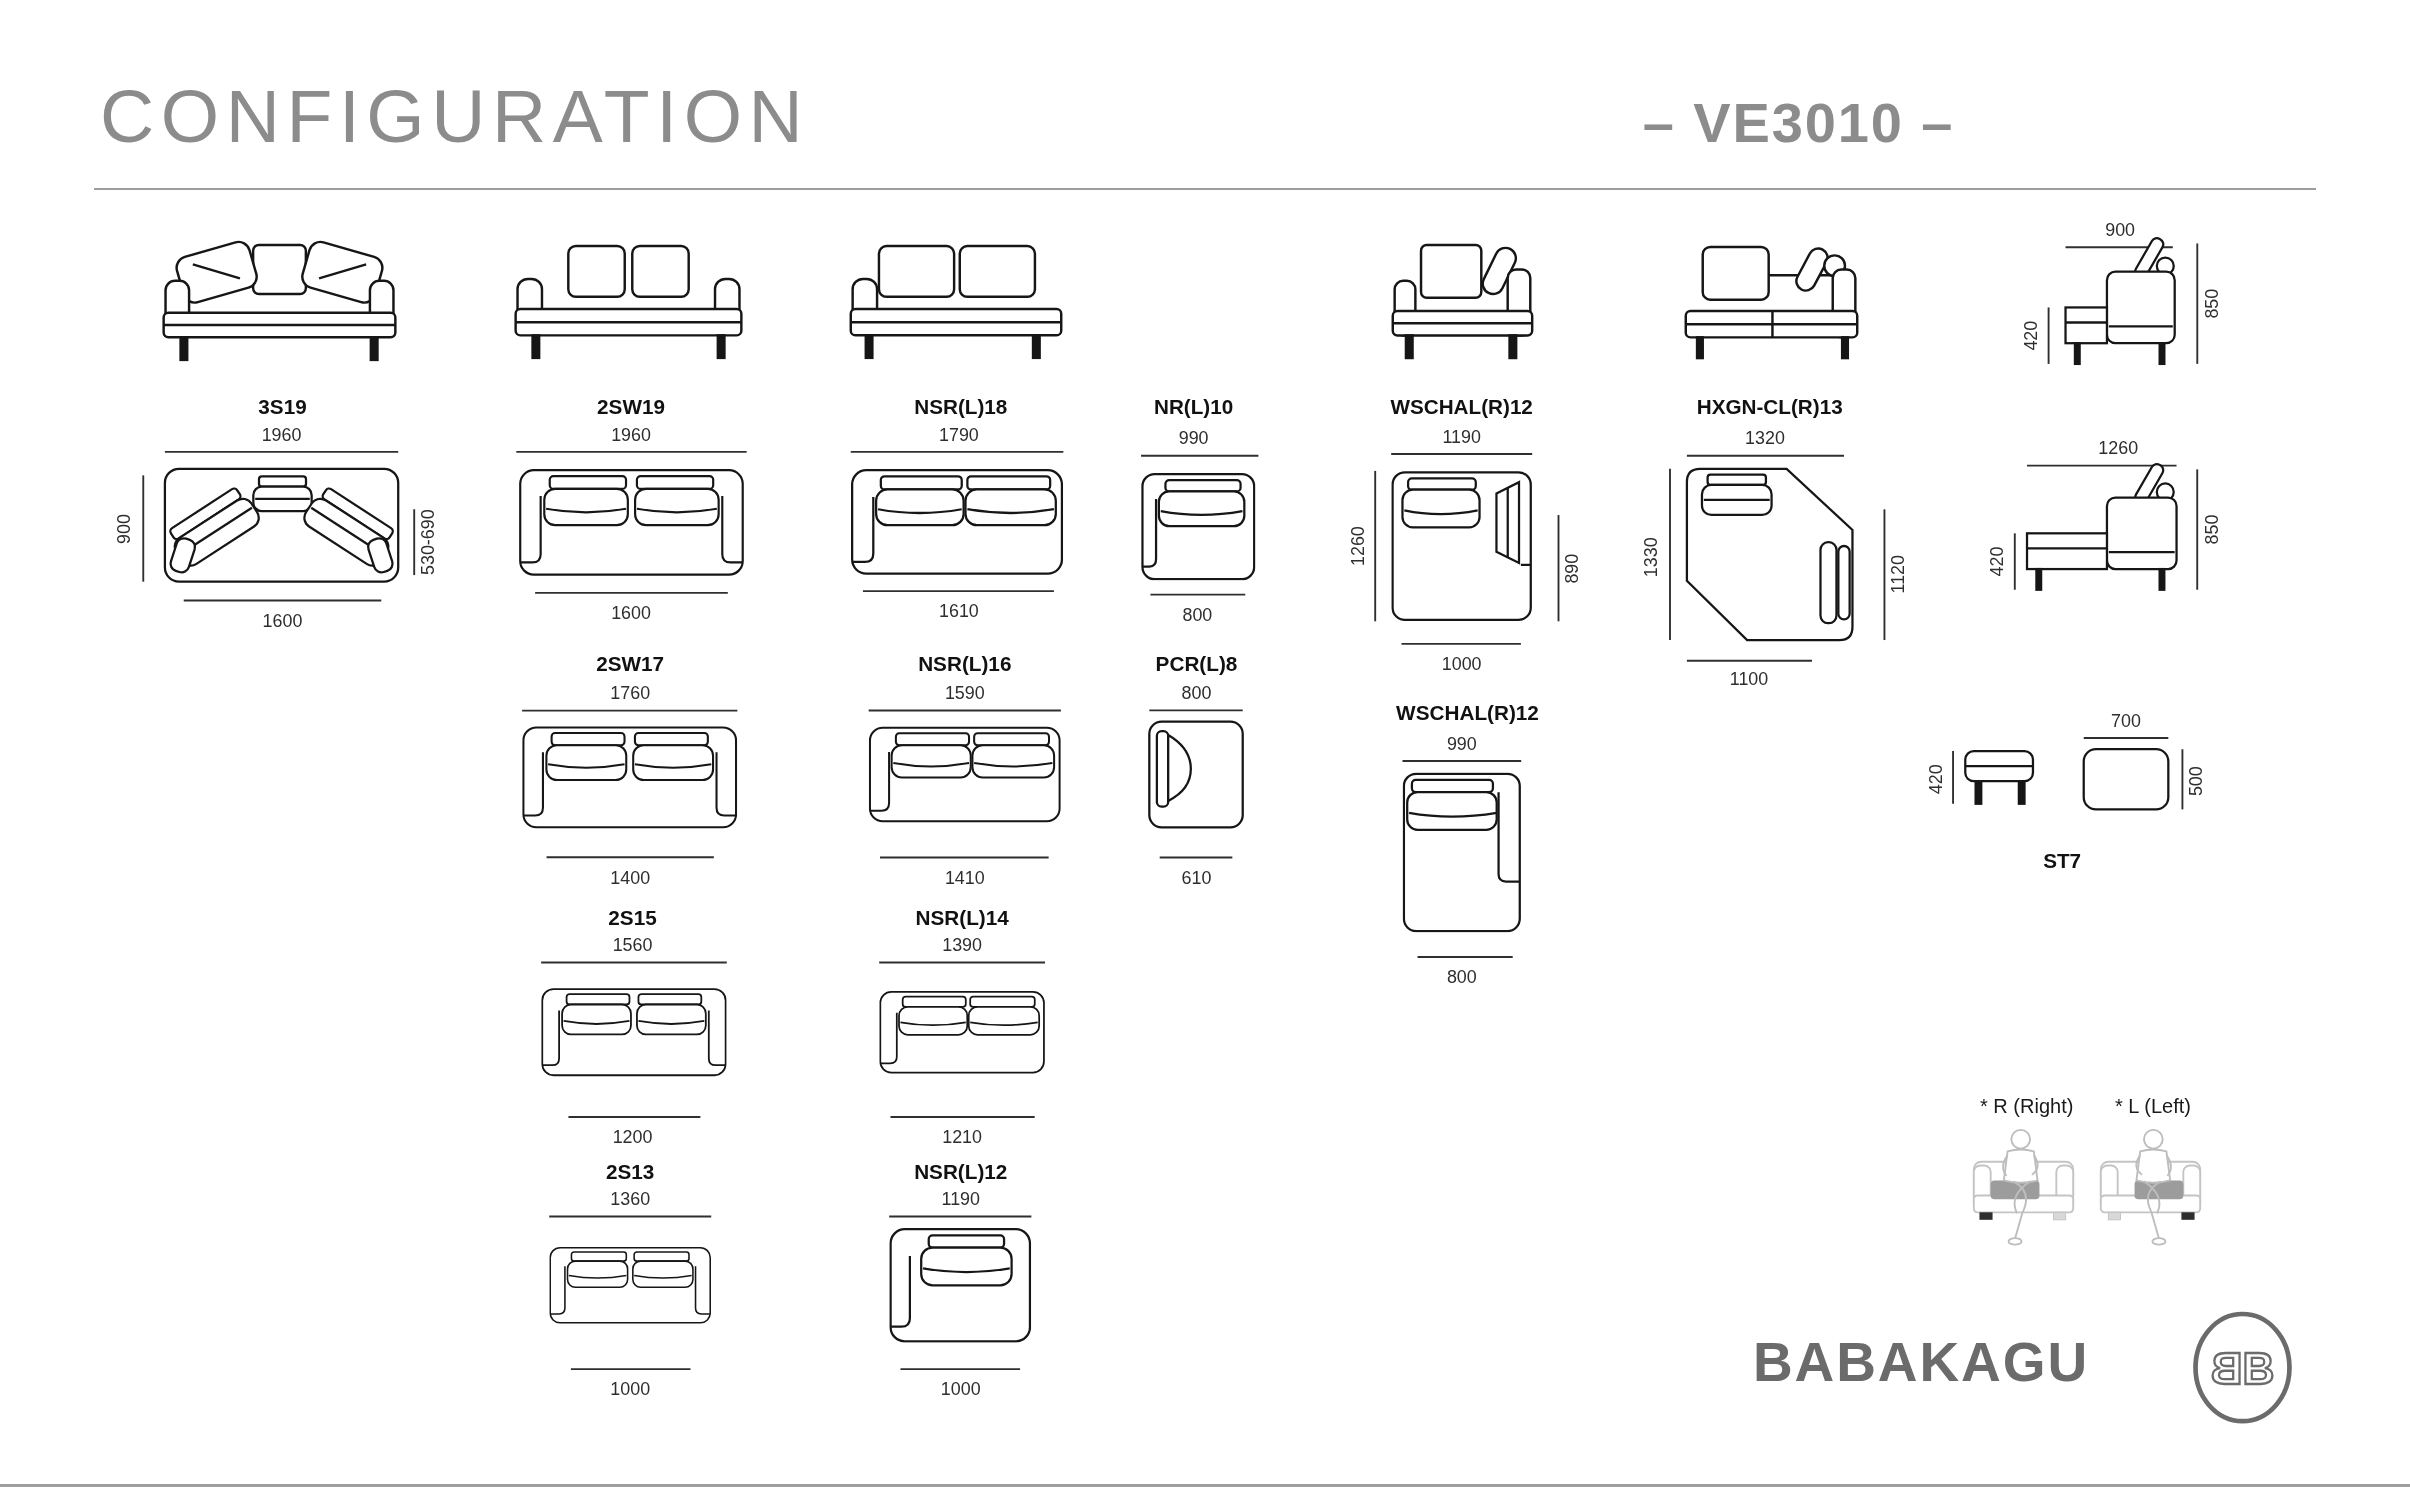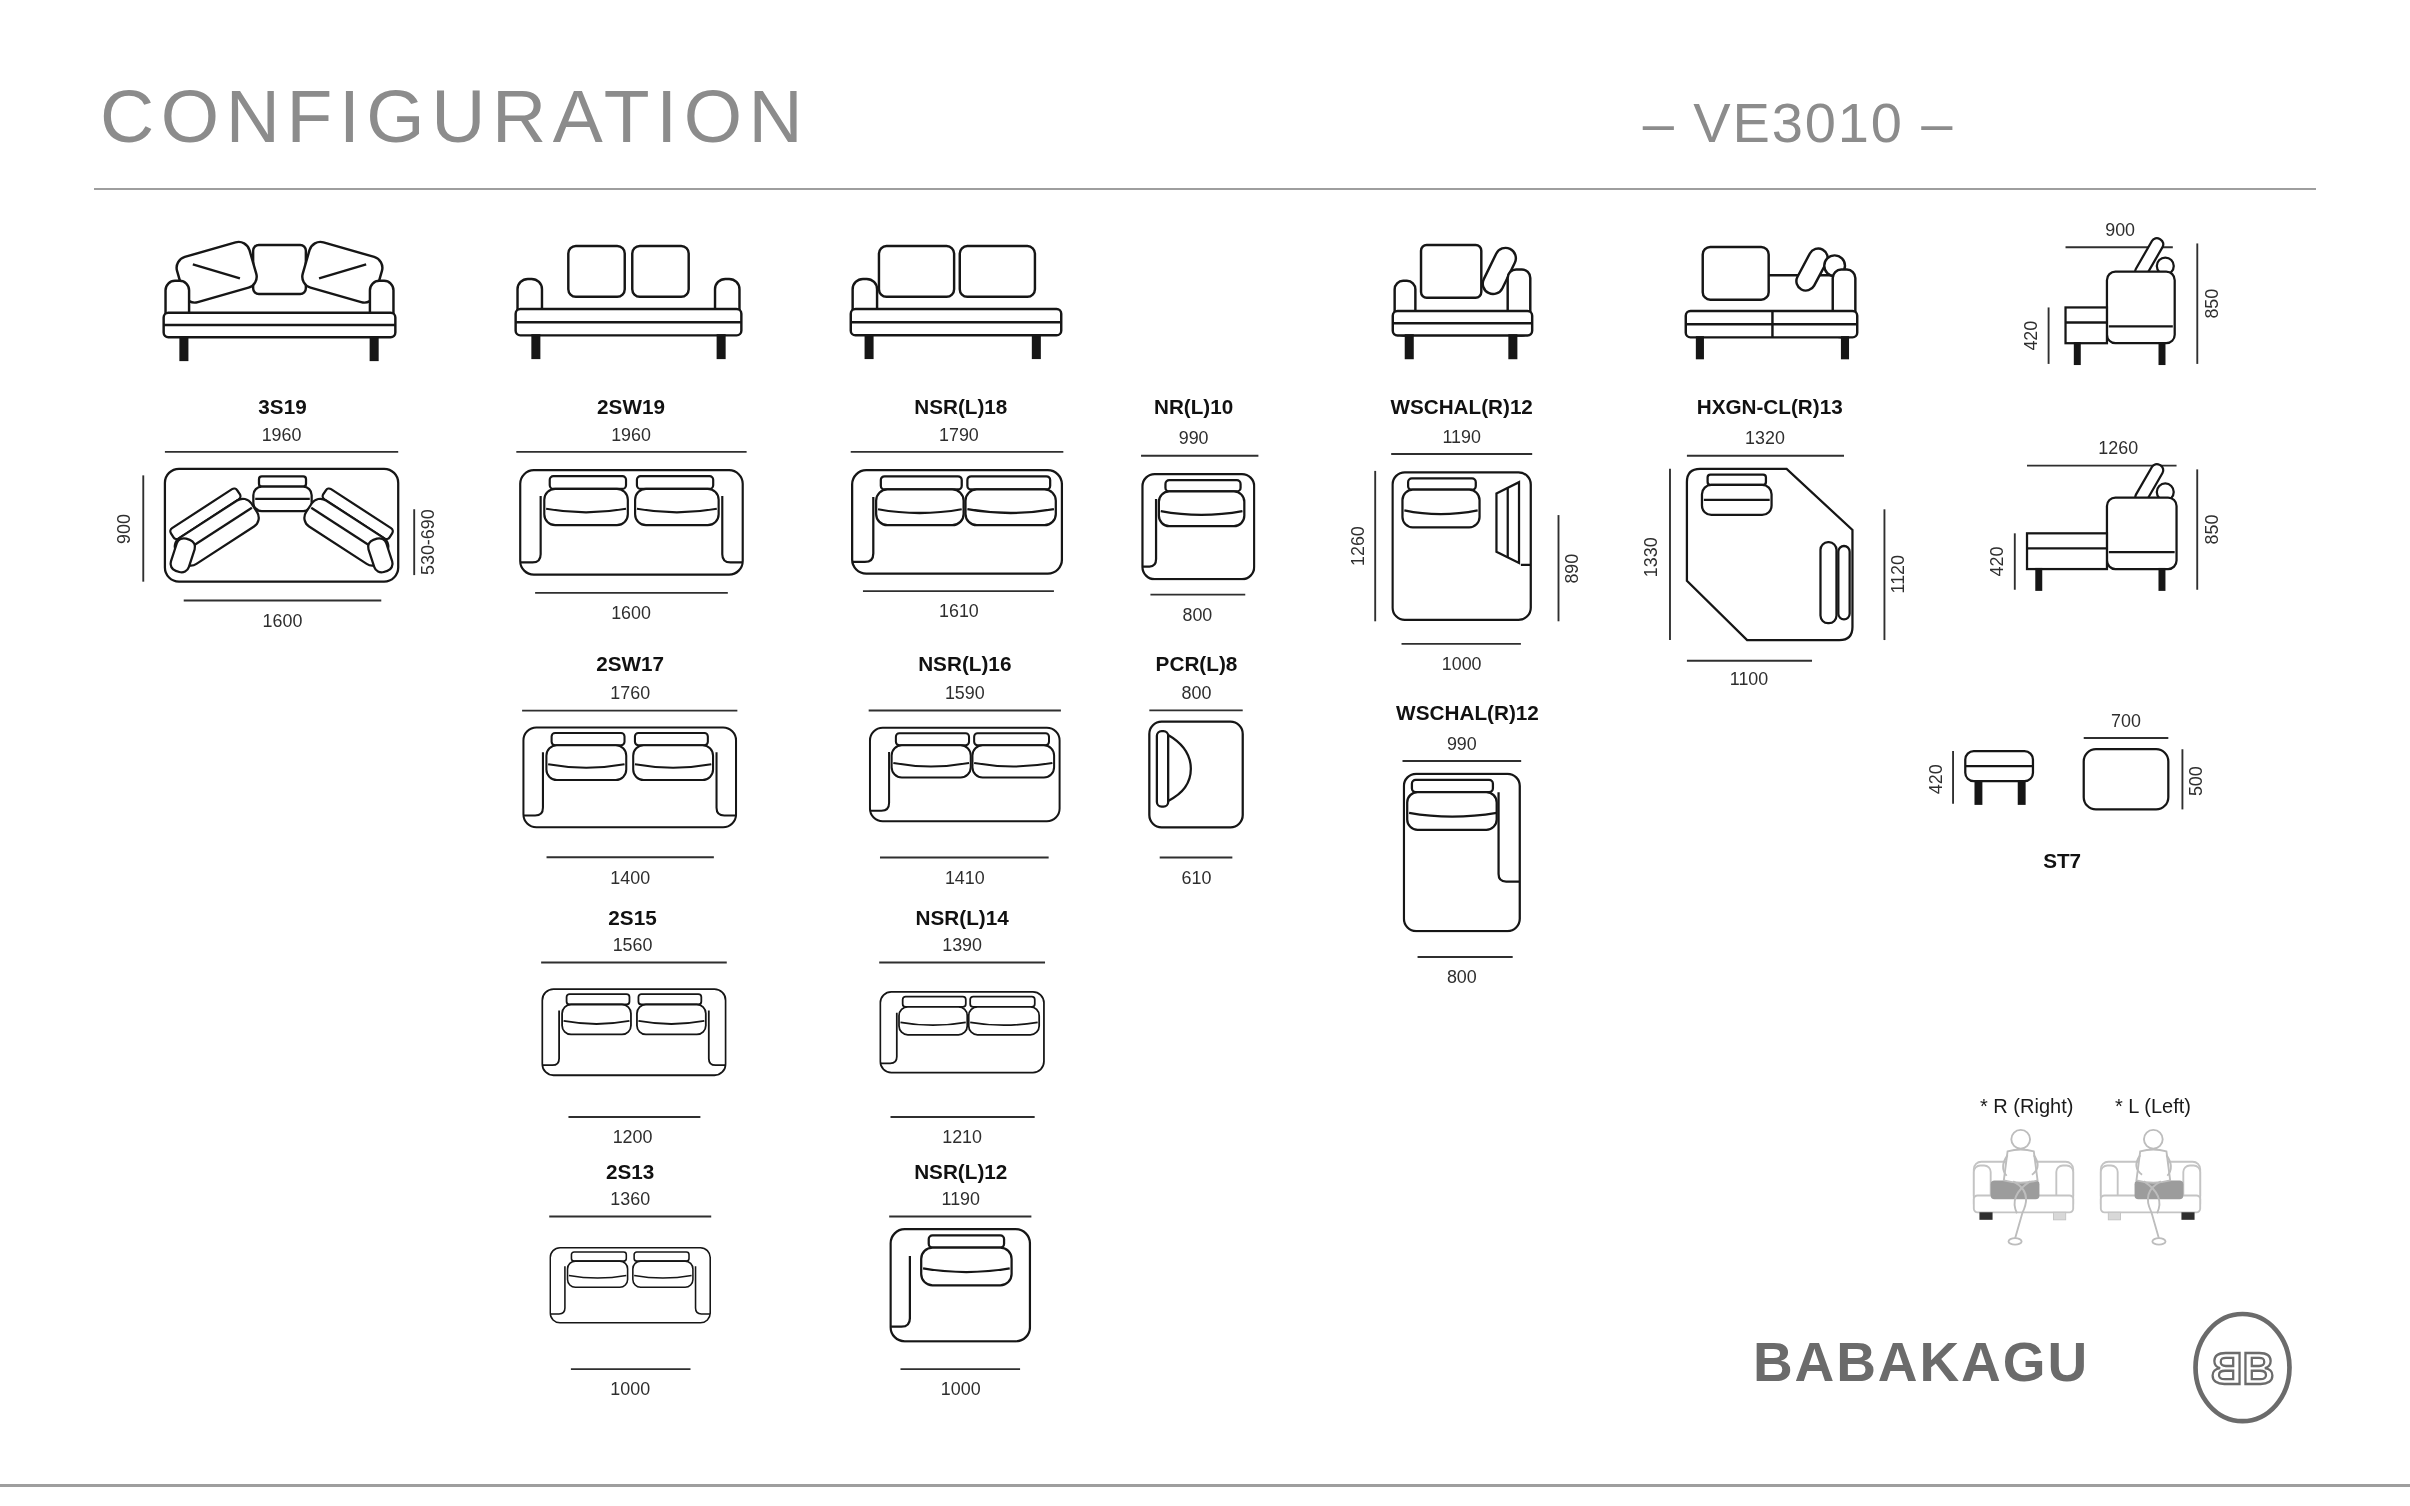--- a/index.html
+++ b/index.html
@@ -2,21 +2,21 @@
 <html style="font-size:15px"><head>
 <meta charset="utf-8">
 <style>
   html,body{margin:0;padding:0;background:#fff;}
   .page{position:relative;width:2411px;height:1507px;background:#ffffff;overflow:hidden;
         font-family:"Liberation Sans",sans-serif;border-radius:17px;}
   .abs{position:absolute;}
   .title{position:absolute;left:100px;top:73px;font-size:75px;font-weight:400;color:#8c8c8c;
          letter-spacing:6.6px;white-space:nowrap;}
   .model{position:absolute;left:1601px;top:90px;width:395px;text-align:center;font-size:56px;
-         font-weight:400;color:#8c8c8c;white-space:nowrap;letter-spacing:1.9px;}
+         font-weight:700;color:#8c8c8c;white-space:nowrap;letter-spacing:1.9px;}
   .hrule{position:absolute;background:#9e9e9e;}
   .brand{position:absolute;left:1753px;top:1330px;font-size:55px;font-weight:700;color:#6b6b6b;
          letter-spacing:1.9px;text-align:right;}
   .legend-label{position:absolute;font-size:20px;color:#1a1a1a;white-space:nowrap;}
   svg{position:absolute;overflow:visible;}
   svg text{font-family:"Liberation Sans",sans-serif;}
   .t-name{fill:#111111;font-size:22px;font-weight:700;text-anchor:middle;}
   .t-dim{fill:#2e2e2e;font-size:19px;text-anchor:middle;}
   .ln{stroke:#2f2f2f;stroke-width:2;}
   .logo-b{font-size:47px;font-weight:700;fill:none;stroke:#6b6b6b;stroke-width:2.4;}

